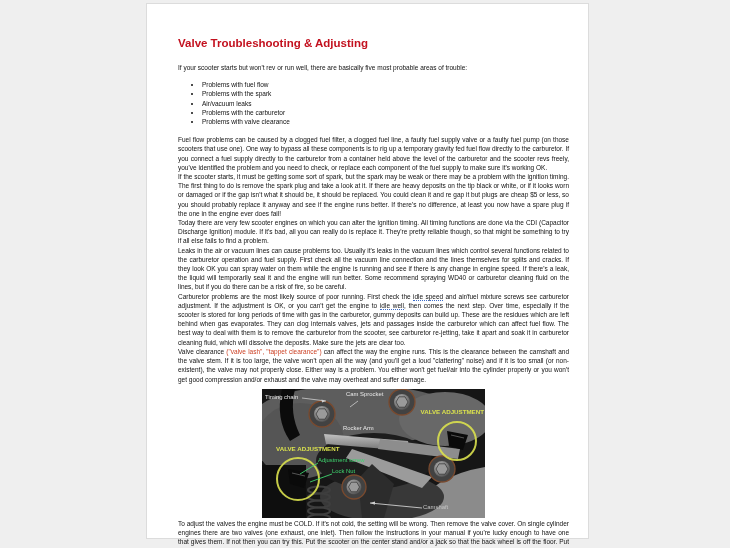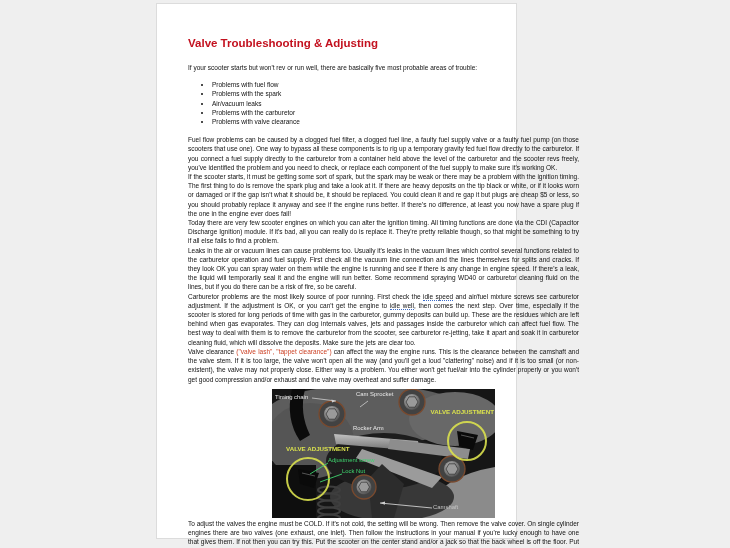--- a/index.html
+++ b/index.html
@@ -2,21 +2,21 @@
 <html><head>
 <meta charset="utf-8">
 <style>
   html,body{margin:0;padding:0;}
   body{
     width:730px;height:548px;position:relative;overflow:hidden;
     background:#efefef;
     font-family:"Liberation Sans", sans-serif;
   }
   .page{
-    position:absolute;left:156px;top:3px;width:361px;height:536px;
+    position:absolute;left:146px;top:3px;width:443px;height:536px;
     background:#ffffff;border:1px solid #dcdcdc;box-sizing:border-box;padding-left:20px;
   }
   .content{position:absolute;left:31px;top:33px;width:391px;}
   .title{
     margin:0 0 14px 0;font-size:11.5px;font-weight:bold;color:#c3111f;
   }
   .intro{font-size:6.5px;line-height:9.2px;color:#111;margin:0 0 8px 0;}
   .troubles{
     margin:0 0 9px 0;padding:0 0 0 24px;font-size:6.5px;line-height:9.2px;color:#111;
   }

